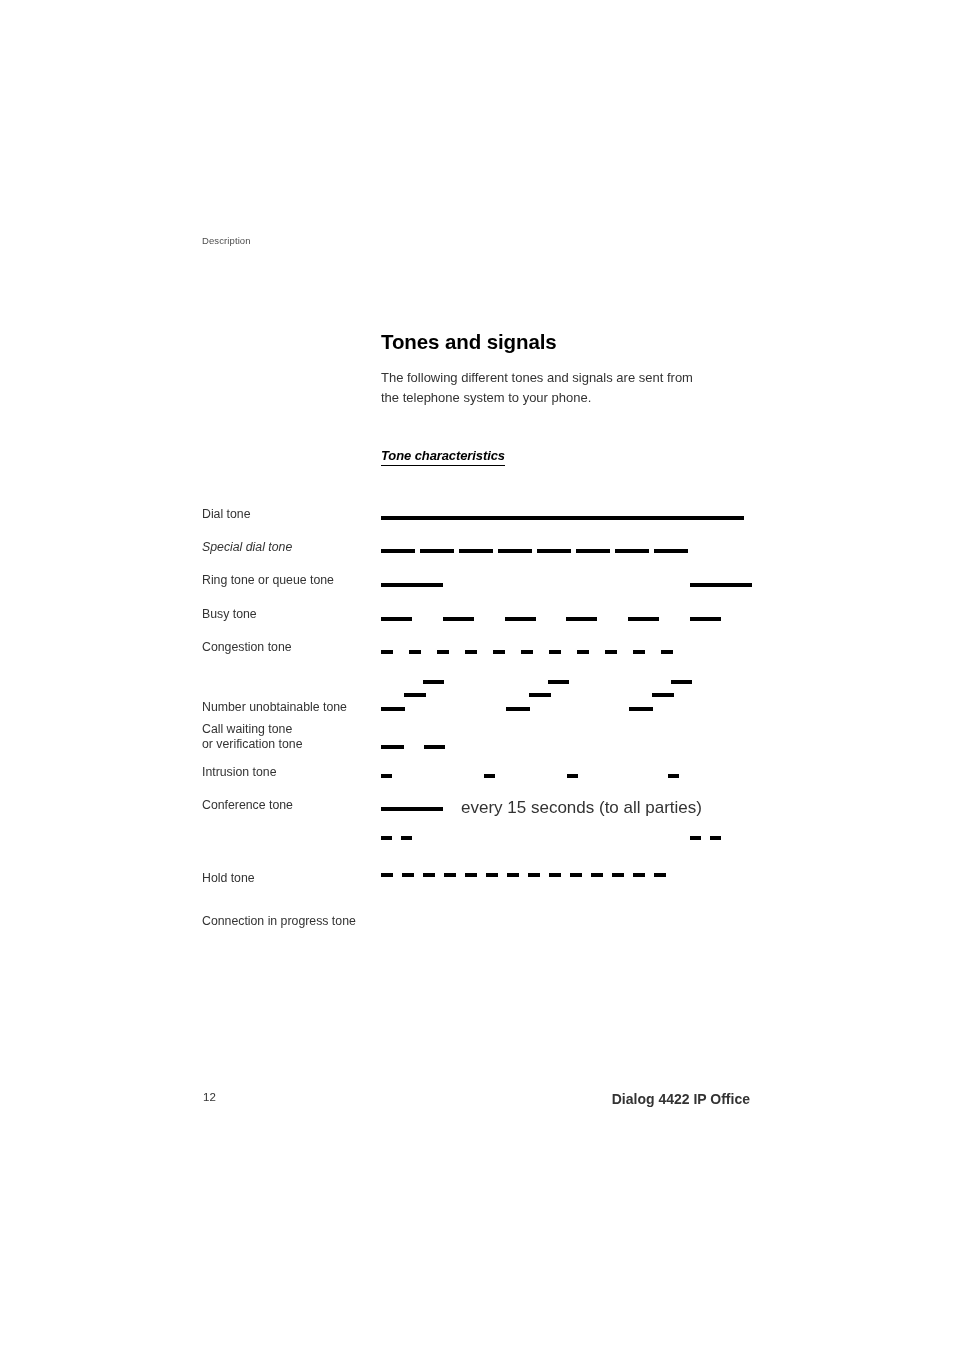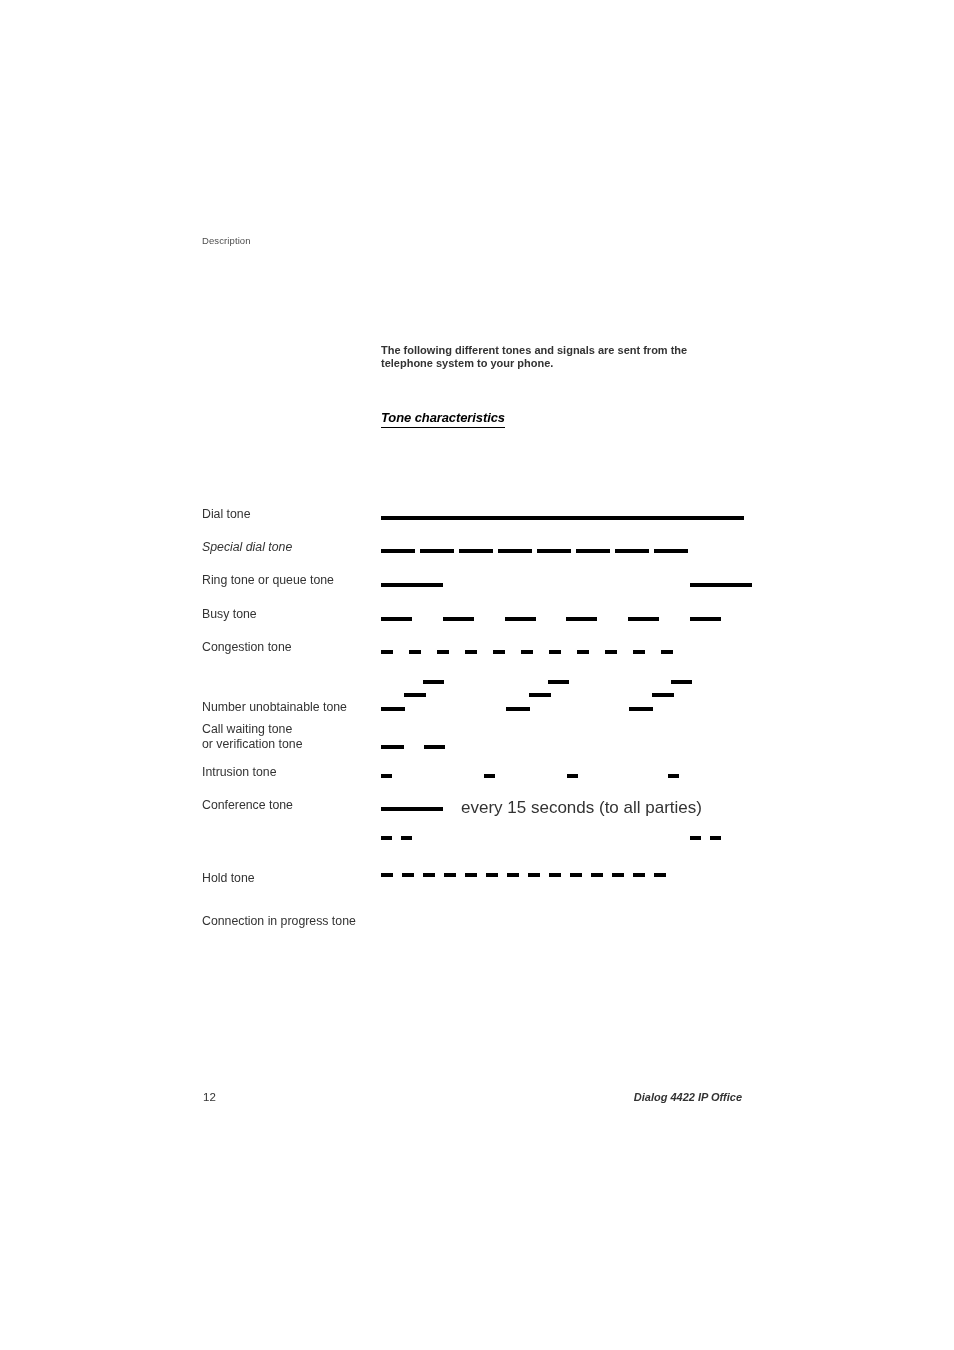--- a/index.html
+++ b/index.html
@@ -42,25 +42,24 @@
   h1.section-title {
     margin: 0;
     font-size: 20.5px;
     font-weight: bold;
     color: #000;
     letter-spacing: -0.1px;
   }
 
   p.intro {
     margin: 14px 0 0 0;
-    font-size: 11px;
-    line-height: 13px;
+    font-size: 13px;
+    line-height: 20px;
     color: #333;
     width: 325px;
-    font-weight: bold;
   }
 
   h2.sub-title {
     margin: 40px 0 0 0;
     font-size: 13px;
     font-weight: bold;
     font-style: italic;
     color: #000;
     display: inline-block;
     border-bottom: 1.3px solid #000;
@@ -123,36 +122,36 @@
   
   .footer-page {
     position: absolute;
     left: 203px;
     top: 1091px;
     font-size: 11.5px;
     color: #333;
   }
   .footer-doc {
     position: absolute;
-    right: 212px;
+    right: 204px;
     top: 1091px;
-    font-size: 11px;
-    font-style: italic;
+    font-size: 14px;
     font-weight: bold;
     color: #333;
   }
 </style>
 </head>
 <body>
 
 <div class="page">
 
   <div class="running-header">Description</div>
 
   <div class="content">
+    <h1 class="section-title">Tones and signals</h1>
 
     <p class="intro">The following different tones and signals are sent from the telephone system to your phone.</p>
 
     <h2 class="sub-title">Tone characteristics</h2>
 
   </div>
 
   <div class="tone-table" id="tone-table">
       <div class="tone-row">
         <div class="tone-label" style="top: 507px;">Dial tone</div>

